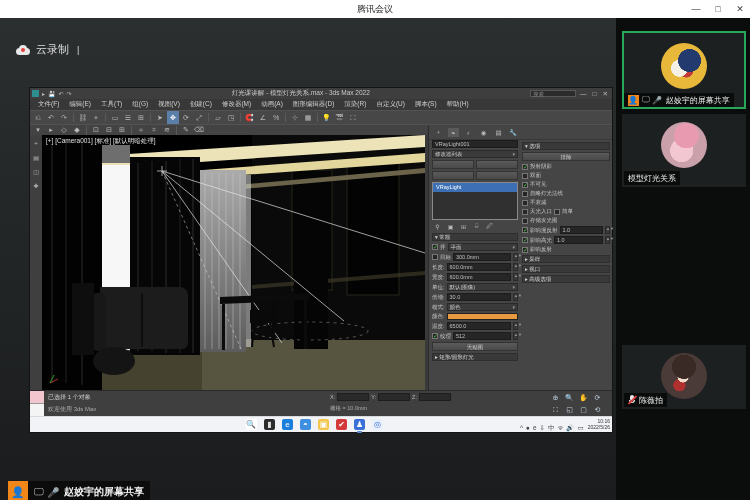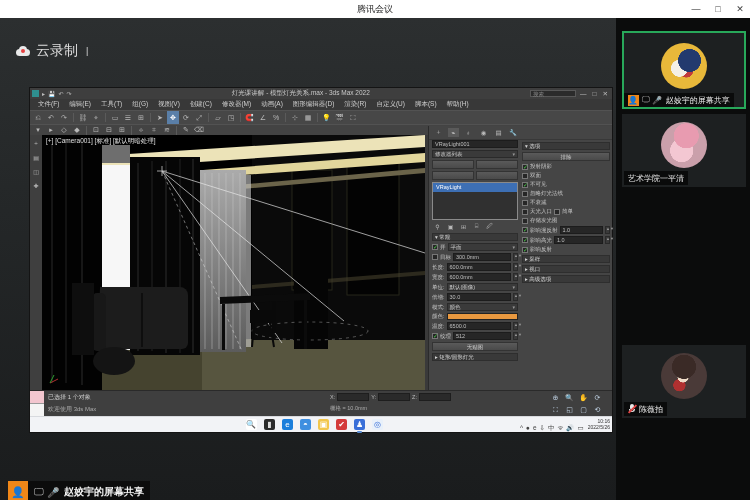--- a/index.html
+++ b/index.html
@@ -14,21 +14,21 @@
   #win-controls span { font-size:9px; color:#444; cursor:default; width:12px; text-align:center; }
   #meeting-bg { left:0; top:18px; width:750px; height:482px; background:linear-gradient(180deg,#2c2f30 0%, #242728 40%, #1a1c1d 100%); }
 
   
   #record { left:16px; top:42px; display:flex; align-items:center; gap:6px; }
   #record .cloud { position:relative; width:14px; height:10px; }
   #record .cloud .c { position:absolute; background:#e9e9e9; border-radius:6px; }
   #record .cloud .c1 { left:0; top:3px; width:14px; height:7px; }
   #record .cloud .c2 { left:3px; top:0; width:8px; height:8px; border-radius:50%; }
   #record .cloud .dot { position:absolute; left:5px; top:3px; width:4px; height:4px; background:#e64040; border-radius:50%; }
-  #record .txt { font-size:14px; color:#ddd;font-family:Liberation Serif, serif; }
+  #record .txt { font-size:11px; color:#ddd;font-family:Liberation Serif, serif; }
   #record .cursor { color:#ddd; font-size:9px; margin-left:2px; }
 
   
   #share { left:30px; top:88px; width:582px; height:344px; background:#3a3a3a; box-shadow:0 0 0 1px #141414; }
 
   
   #sharer { left:8px; top:481px; height:22px; display:flex; align-items:stretch; }
   #sharer .badge { width:20px; background:#f08718; display:flex; align-items:center; justify-content:center; color:#fff; font-size:11px; }
   #sharer .bar { background:rgba(10,10,10,.88); display:flex; align-items:center; gap:4px; padding:0 6px; }
   #sharer .bar .ic { font-size:10px; color:#cfcfcf; }
@@ -552,24 +552,24 @@
       <div class="namebar">
         <span class="hostbadge">👤</span>
         <span class="ic-screen">🖵</span>
         <span class="ic-mic-on">🎤</span>
         <span class="nm">赵姣宇的屏幕共享</span>
       </div>
     </div>
     <div class="tile" style="top: 96px; height: 73px;">
       <div class="avatar av2" style="top: 8px;"></div>
       <div class="namebar">
-        <span class="nm">艺术学院一平清</span>
-      </div>
-    </div>
-    <div class="tile" style="top: 327px; height: 73px;">
+        <span class="nm">模型灯光关系</span>
+      </div>
+    </div>
+    <div class="tile" style="top: 327px; height: 64px;">
       <div class="avatar av5" style="top: 8px;"></div>
       <div class="namebar">
         <span class="mic-muted">
           <i class="body"></i>
           <i class="stand"></i>
           <i class="slash"></i>
         </span>
         <span class="nm">陈薇拍</span>
       </div>
     </div>

